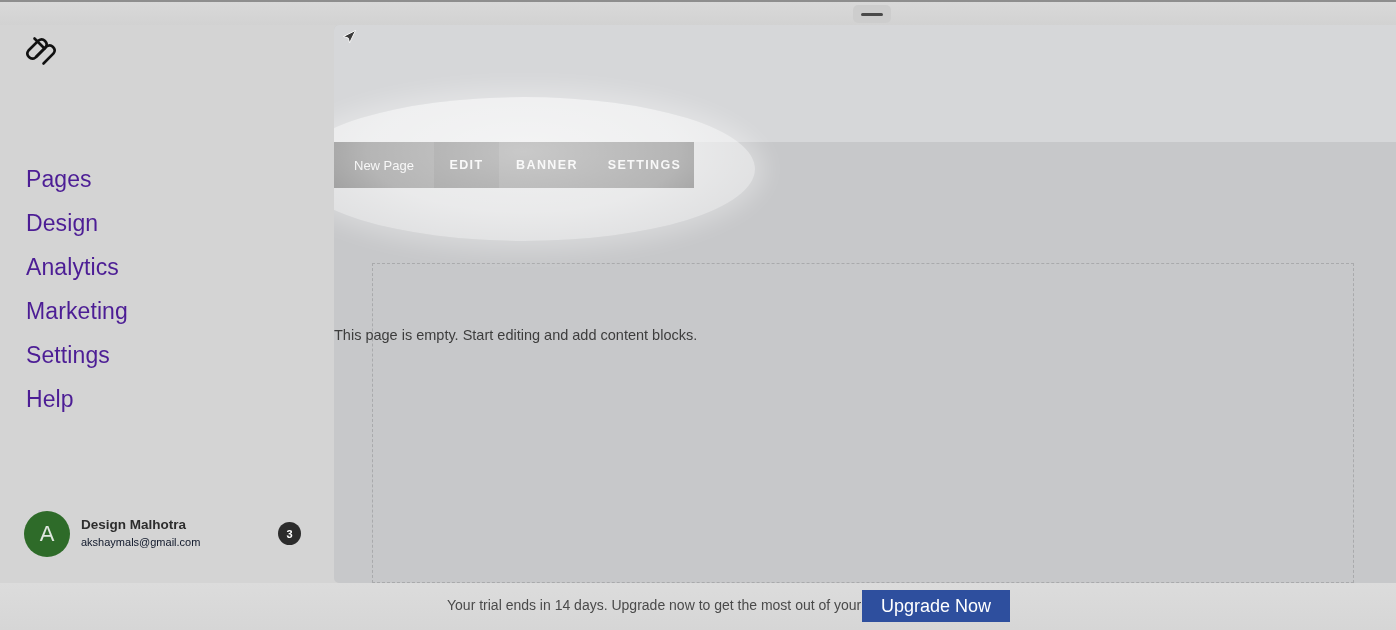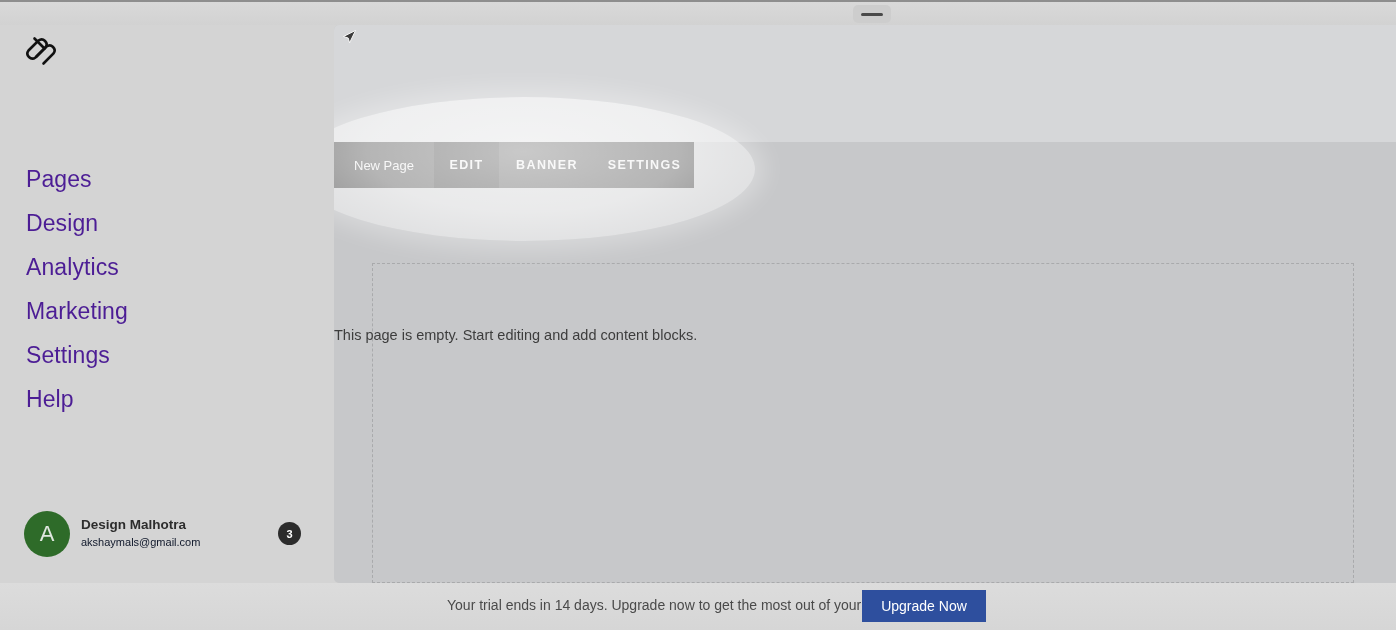--- a/index.html
+++ b/index.html
@@ -233,24 +233,24 @@
   .trial-text {
     position: absolute;
     left: 447px; top: 14px;
     font-size: 14px;
     color: #4a4a4a;
     white-space: nowrap;
   }
   .upgrade-btn {
     position: absolute;
     left: 862px; top: 7px;
-    width: 124px; height: 32px;
+    width: 148px; height: 32px;
     background: #2e4f9e;
     color: #ffffff;
-    font-size: 14px;
+    font-size: 18px;
     display: flex;
     align-items: center;
     justify-content: center;
     cursor: pointer;
     border: none;
     font-family: "Liberation Sans", sans-serif;
   }
 </style>
 </head>
 <body>

